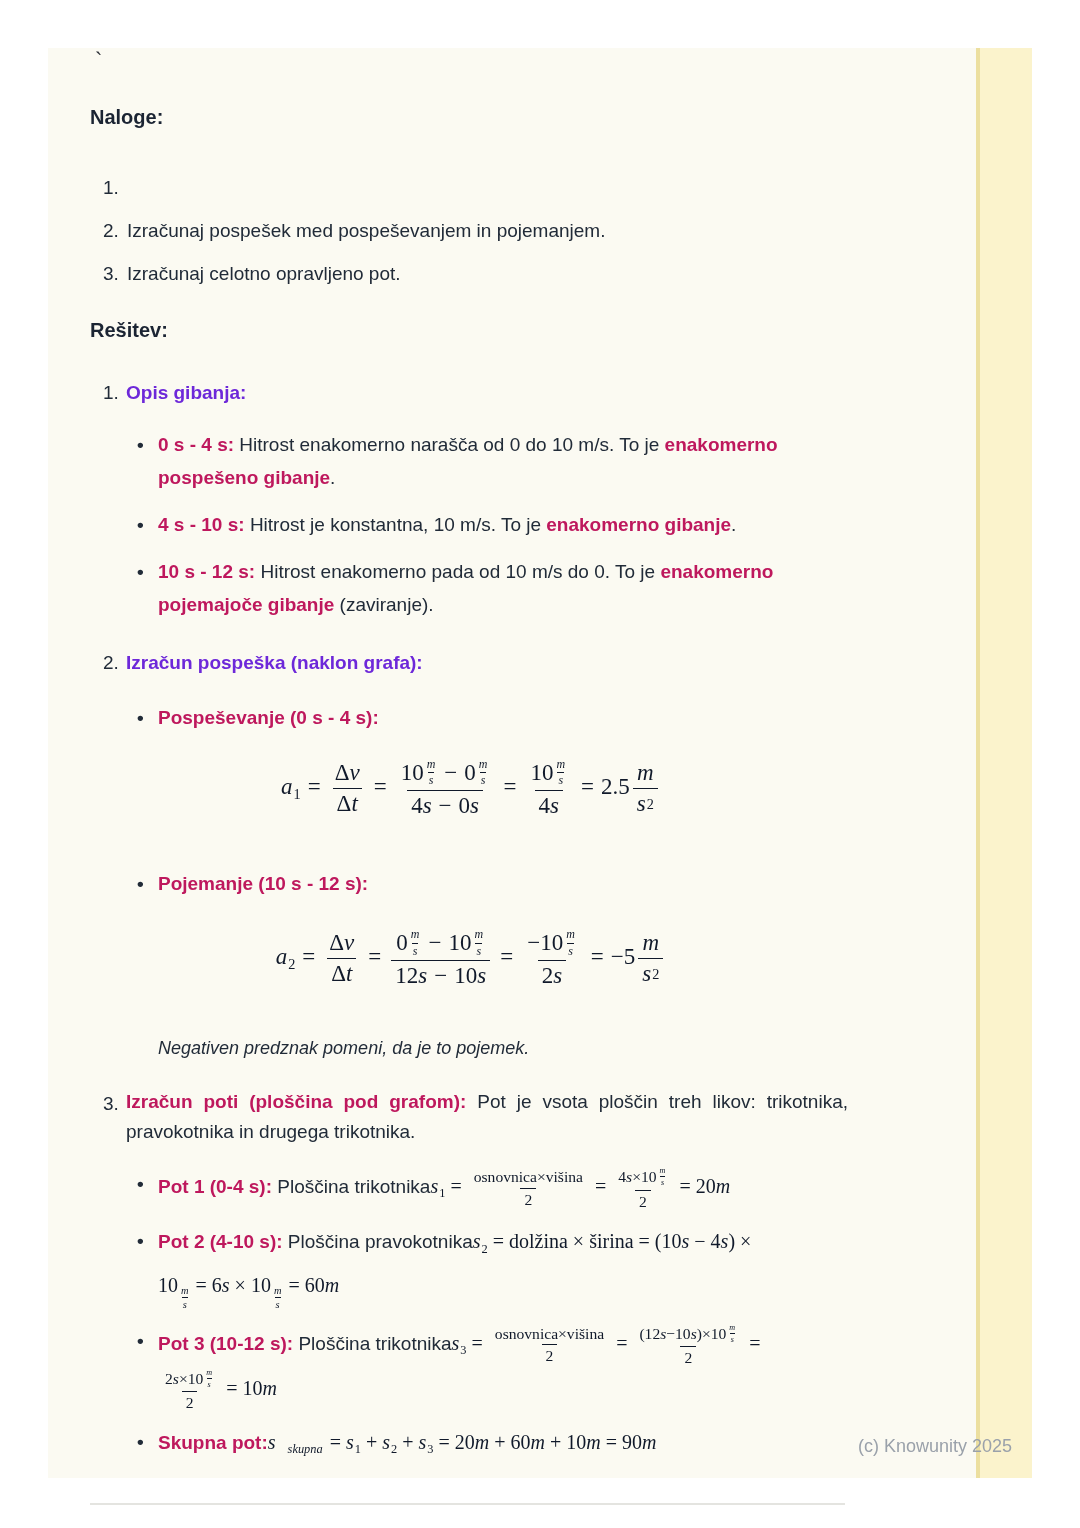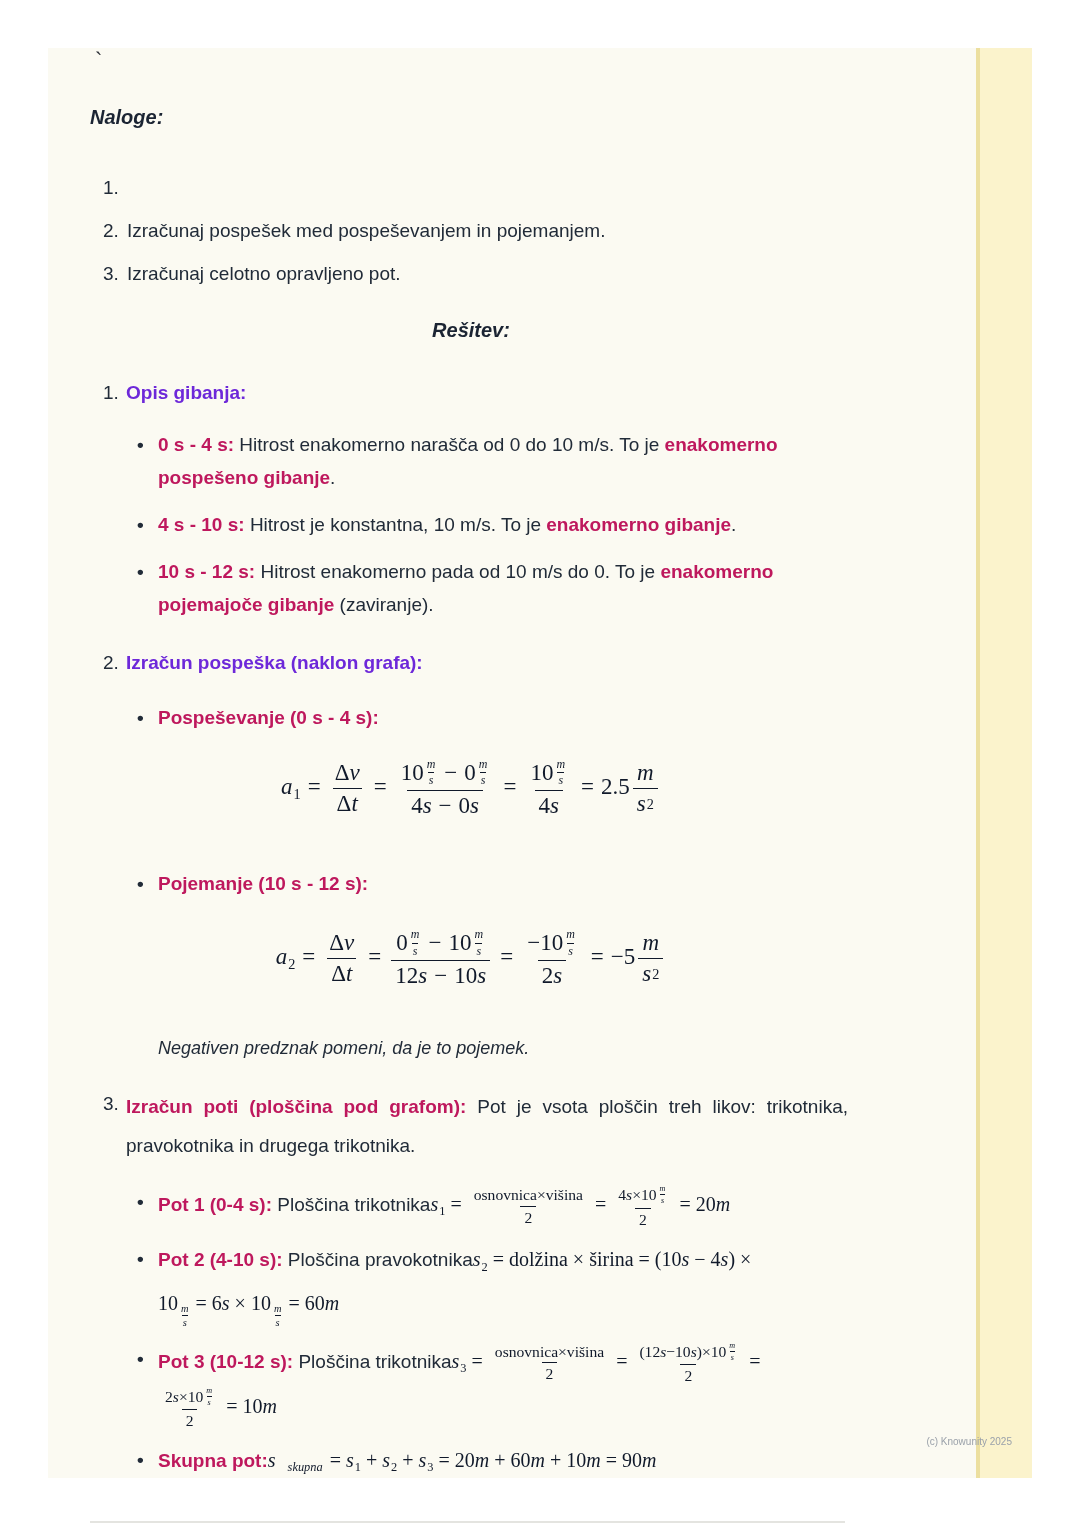--- a/index.html
+++ b/index.html
@@ -23,52 +23,52 @@
     border-left:4px solid #ecdf9f;
     z-index:1;
   }
   .tick{
     position:absolute;left:47px;top:0px;
     font-size:22px;color:#2a2f36;z-index:2;
   }
   .content{
     position:absolute;left:42px;top:56px;width:762px;z-index:2;
   }
-  .head{font-size:20px;font-weight:700;margin:0;line-height:27px;color:#1b2433;font-style:italic;}
-  .head.resitev{margin-top:30px;text-align:center;}
+  .head{font-size:20px;font-weight:700;margin:0;line-height:27px;color:#1b2433;}
+  .head.resitev{margin-top:30px;}
 
   .tasks{list-style:none;margin:44px 0 0;padding:0;font-size:19px;}
   .tasks li{display:flex;margin-bottom:17px;line-height:26px;}
   .tasks .num{margin-left:13px;width:24px;flex:none;}
 
   .sec{display:flex;font-size:19px;line-height:33px;}
   .sec .num{margin-left:13px;width:23px;flex:none;}
   .sec .title{font-weight:700;color:#6d28d9;}
   .sec1{margin-top:32px;}
   .sec2{margin-top:25px;}
   .sec3{margin-top:22px;}
-  .sec3 .para{margin:0;text-align:justify;width:722px;line-height:39px;}
+  .sec3 .para{margin:0;text-align:justify;width:722px;line-height:30px;}
 
   .bullets{list-style:none;padding:0;font-size:19px;}
   .bullets li{display:flex;line-height:33px;margin-bottom:14px;}
   .bullets .marker{margin-left:47px;width:21px;flex:none;font-weight:700;}
   .lvl1{margin:19px 0 0;}
   .single{margin:22px 0 0;}
   .single2{margin:48px 0 0;}
   .pots{margin:19px 0 0;}
   .pots li{line-height:36px;margin-bottom:12px;}
   .b{font-weight:700;color:#be185d;}
 
   .note{font-style:italic;margin:43px 0 0 68px;font-size:18px;line-height:33px;}
 
   .divider{border:none;border-top:2px solid #e4e4e0;margin:36px 0 0;width:755px;}
 
   .copyright{
     position:absolute;right:20px;top:1388px;
-    font-size:10px;color:#9aa1aa;z-index:3;
+    font-size:18px;color:#9aa1aa;z-index:3;
   }
 
   
   .math{font-family:"Liberation Serif","DejaVu Serif",serif;color:#10192a;}
   .dmath{display:block;text-align:center;font-size:23px;white-space:nowrap;line-height:1.15;}
   .f1{margin-top:24px;}
   .f2{margin-top:28px;}
   .imath{display:inline;font-size:20px;white-space:nowrap;}
   .m-mi{font-style:italic;}
   .m-mn{}

